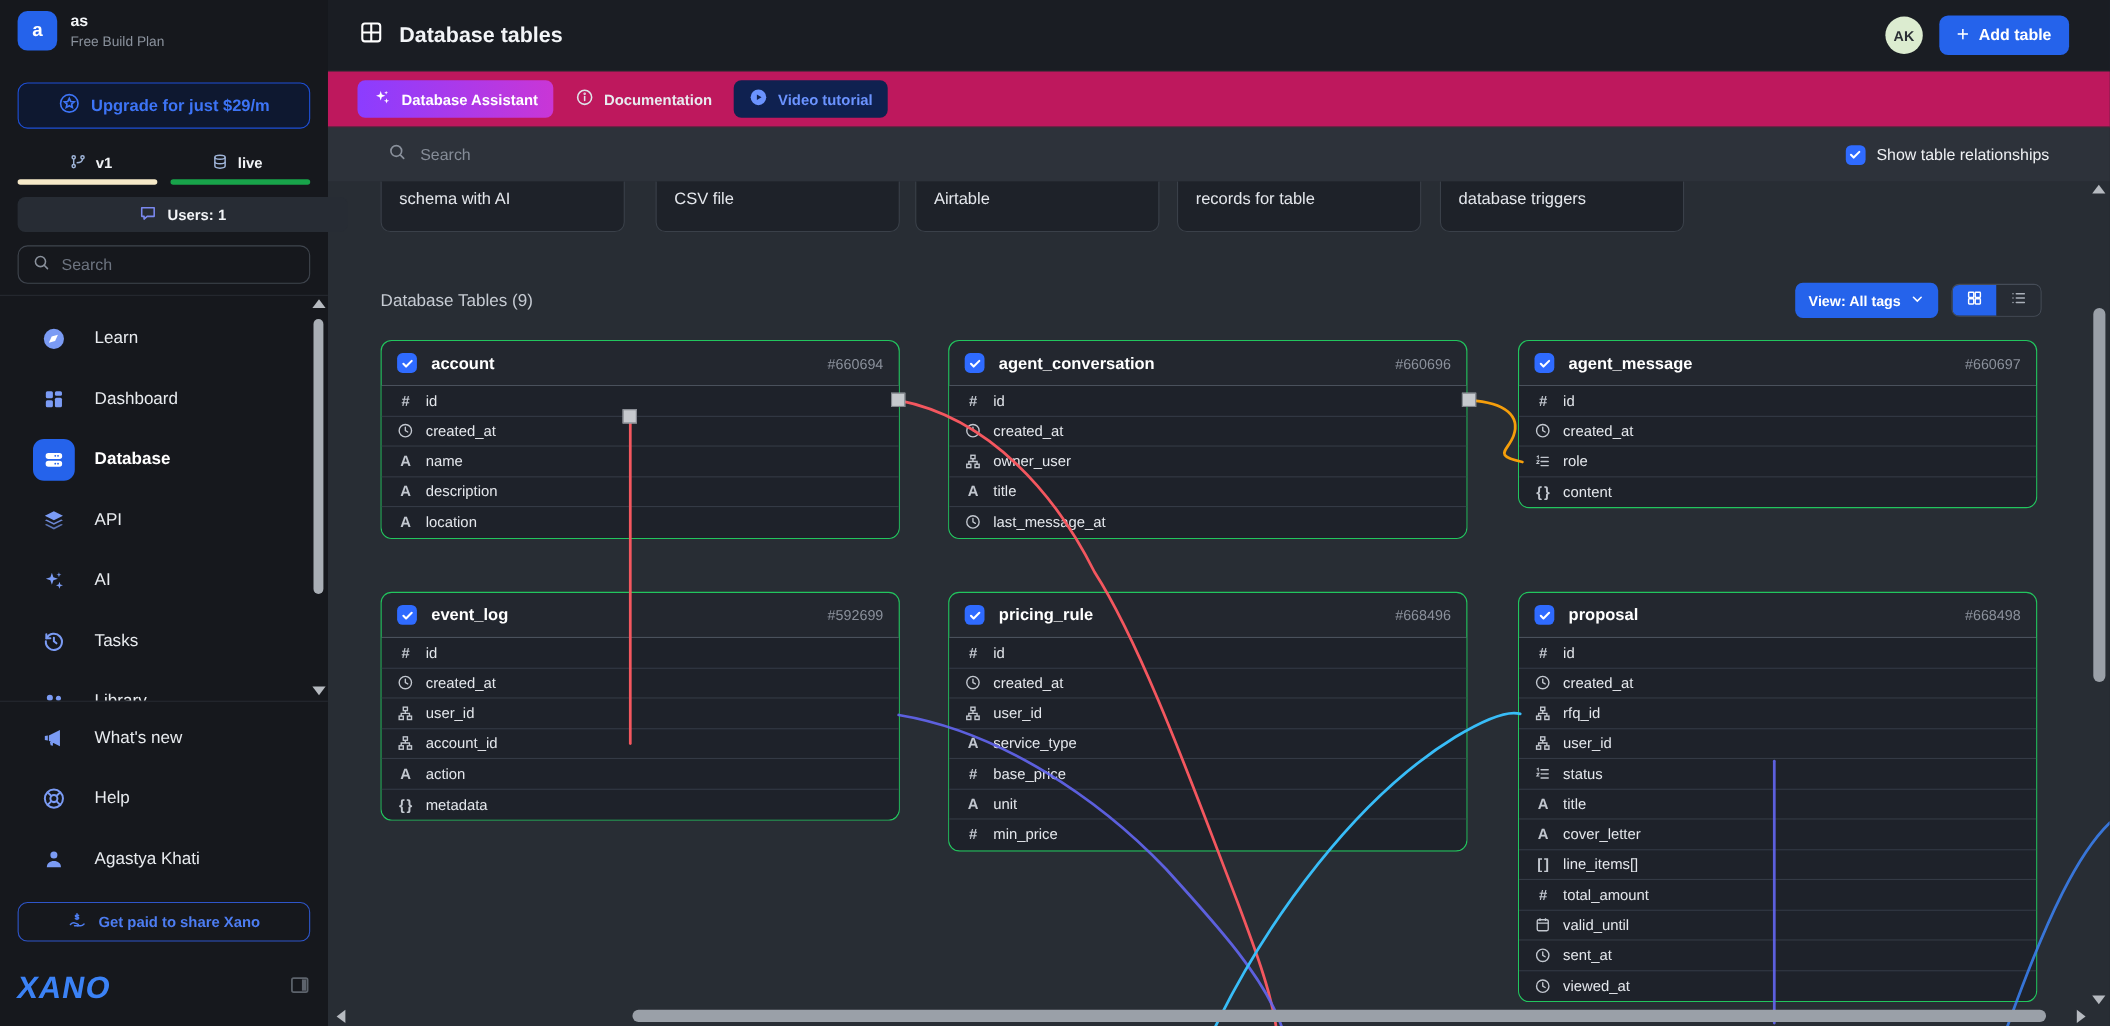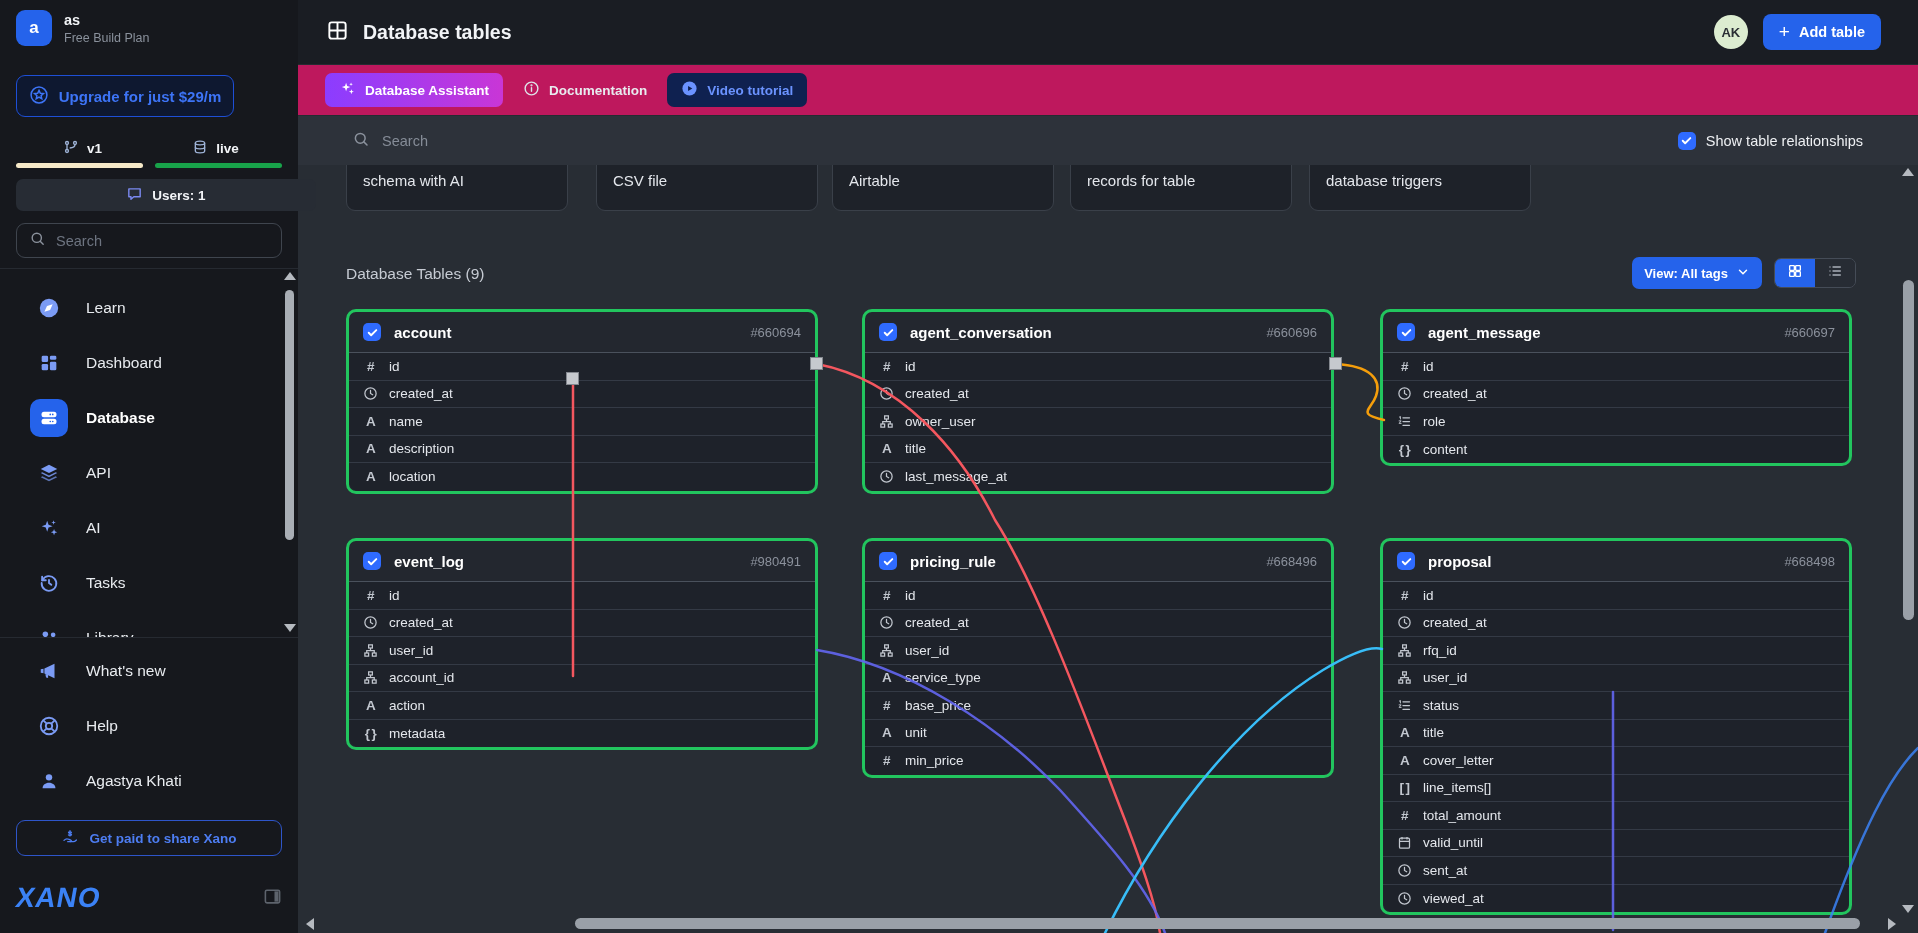--- a/index.html
+++ b/index.html
@@ -6,21 +6,21 @@
   html,body { width:1918px; height:933px; overflow:hidden; background:#15171b;
     font-family:"Liberation Sans", sans-serif; -webkit-font-smoothing:antialiased; }
 
   
   #sidebar { position:absolute; left:0; top:0; width:298px; height:933px; background:#16181d; z-index:10; }
   .ws-row { position:absolute; top:10px; left:16px; display:flex; gap:12px; align-items:center; }
   .ws-avatar { width:36px; height:36px; border-radius:9px; background:#2563eb; color:#fff;
     display:flex; align-items:center; justify-content:center; font-size:17px; font-weight:700; }
   .ws-name { color:#f2f4f7; font-size:14.5px; font-weight:700; }
   .ws-plan { color:#8a919c; font-size:12.5px; margin-top:3px; }
-  .upgrade-btn { position:absolute; top:75px; left:16px; width:218px; height:42px; border-radius:9px;
+  .upgrade-btn { position:absolute; top:75px; left:16px; width:266px; height:42px; border-radius:9px;
     background:#0e1830; border:1px solid #1e4fd6; color:#3d74f6; font-size:15px; font-weight:700;
     display:flex; align-items:center; justify-content:center; gap:10px; cursor:pointer; }
   .env-tabs { position:absolute; top:135px; left:16px; width:266px; display:flex; }
   .env-tab { flex:1; display:flex; align-items:center; justify-content:center; gap:8px;
     color:#f2f4f7; font-size:13.5px; font-weight:700; height:26px; }
   .env-underlines { position:absolute; top:163px; left:16px; width:266px; display:flex; gap:12px; }
   .env-underlines div { flex:1; height:5px; border-radius:3px; }
   .u-v1 { background:var(--v1-underline); }
   .u-live { background:var(--live-underline); }
   .users-pill { position:absolute; top:179px; left:16px; width:300px; height:32px; border-radius:7px;
@@ -80,21 +80,21 @@
     font-weight:500; z-index:0; cursor:pointer; }
   .section-heading { position:absolute; top:100px; left:48px; color:#c6cbd3; font-size:15.5px; }
   .view-controls { position:absolute; top:92px; right:62px; display:flex; gap:12px; align-items:center; z-index:2; }
   .view-btn { height:30px; padding:16px 12px; border-radius:7px; background:#2563eb; color:#fff; font-size:13px;
     font-weight:600; display:flex; align-items:center; gap:8px; cursor:pointer; }
   .seg { display:flex; height:30px; border:1px solid #454c57; border-radius:7px; overflow:hidden; }
   .seg-cell { width:40px; display:flex; align-items:center; justify-content:center; cursor:pointer; }
   .seg-grid { background:#2563eb; }
   .seg-list { background:#272c34; }
 
-  .table-card { position:absolute; width:472px; background:#23272f; border:3px solid #22c55e;
+  .table-card { position:absolute; width:472px; background:#23272f; border:1px solid #22c55e;
     border-radius:10px; z-index:1; }
   .tc-header { height:41px; display:flex; align-items:center; gap:13px; padding:0 14px;
     border-bottom:1px solid #4a515c; }
   .tc-name { color:#fff; font-size:15px; font-weight:700; }
   .tc-ref { margin-left:auto; color:#8b919c; font-size:13px; }
   .tc-body { background:#1e222a; border-radius:0 0 10px 10px; }
   .f-row { height:27.5px; display:flex; align-items:center; gap:9px; padding:0 12px;
     border-bottom:1px solid #343a45; color:#e4e7ec; font-size:13.5px; }
   .f-row:last-child { border-bottom:none; }
   .fi { width:19px; display:flex; justify-content:center; align-items:center; flex:0 0 19px; }
@@ -547,21 +547,21 @@
           </div>
         </div>
         <div class="table-card" style="left: 48px; top: 373px;">
           <div class="tc-header">
             <span class="cbx">
               <svg viewBox="0 0 24 24" width="13" height="13" fill="none" stroke="#fff" stroke-width="3.5" stroke-linecap="round" stroke-linejoin="round">
                 <path d="M5 12.5l4.5 4.5L19 7.5"></path>
               </svg>
             </span>
             <span class="tc-name">event_log</span>
-            <span class="tc-ref">#980491</span>
+            <span class="tc-ref">#592699</span>
           </div>
           <div class="tc-body">
             <div class="f-row">
               <span class="fi">
                 <span class="fi-txt">#</span>
               </span>
               <span>id</span>
             </div>
             <div class="f-row">
               <span class="fi">

